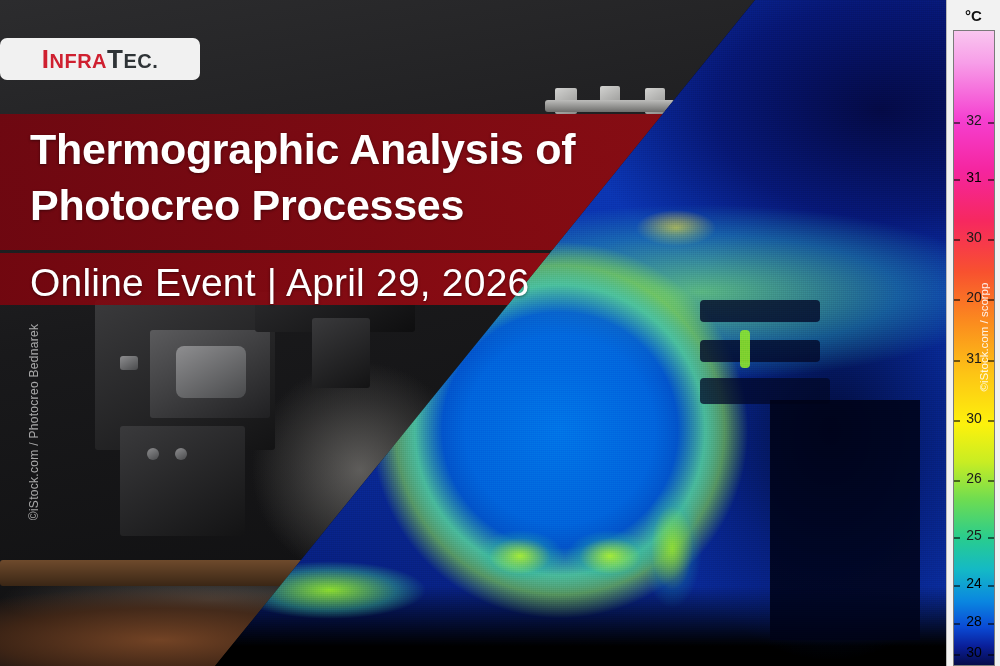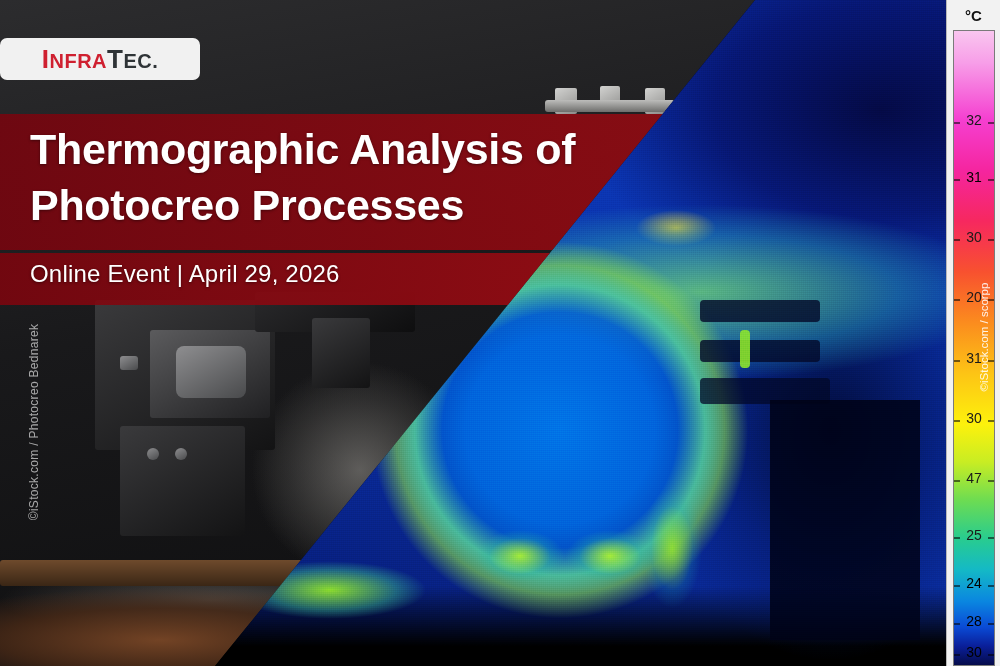--- a/index.html
+++ b/index.html
@@ -139,21 +139,21 @@
     font-size:43px;
     font-weight:bold;
     line-height:1.30;
     letter-spacing:-0.3px;
     text-shadow:0 1px 3px rgba(0,0,0,0.45);
   }
   #subtitle {
     position:absolute;
     left:30px; top:259px;
     color:#fff;
-    font-size:24px;
+    font-size:39px;
     font-weight:400;
     line-height:1.25;
     letter-spacing:0.2px;
     text-shadow:0 1px 3px rgba(0,0,0,0.45);
   }
 
   
   .credit {
     position:absolute;
     font-size:12px;
@@ -332,21 +332,21 @@
             <span class="lbl">31</span>
           </div>
           <div class="tick-row dark" style="top: 61.5%;">
             <span class="tk l"></span>
             <span class="tk r"></span>
             <span class="lbl">30</span>
           </div>
           <div class="tick-row dark" style="top: 71%;">
             <span class="tk l"></span>
             <span class="tk r"></span>
-            <span class="lbl">47</span>
+            <span class="lbl">26</span>
           </div>
           <div class="tick-row dark" style="top: 80%;">
             <span class="tk l"></span>
             <span class="tk r"></span>
             <span class="lbl">25</span>
           </div>
           <div class="tick-row light" style="top: 87.5%;">
             <span class="tk l"></span>
             <span class="tk r"></span>
             <span class="lbl">24</span>

